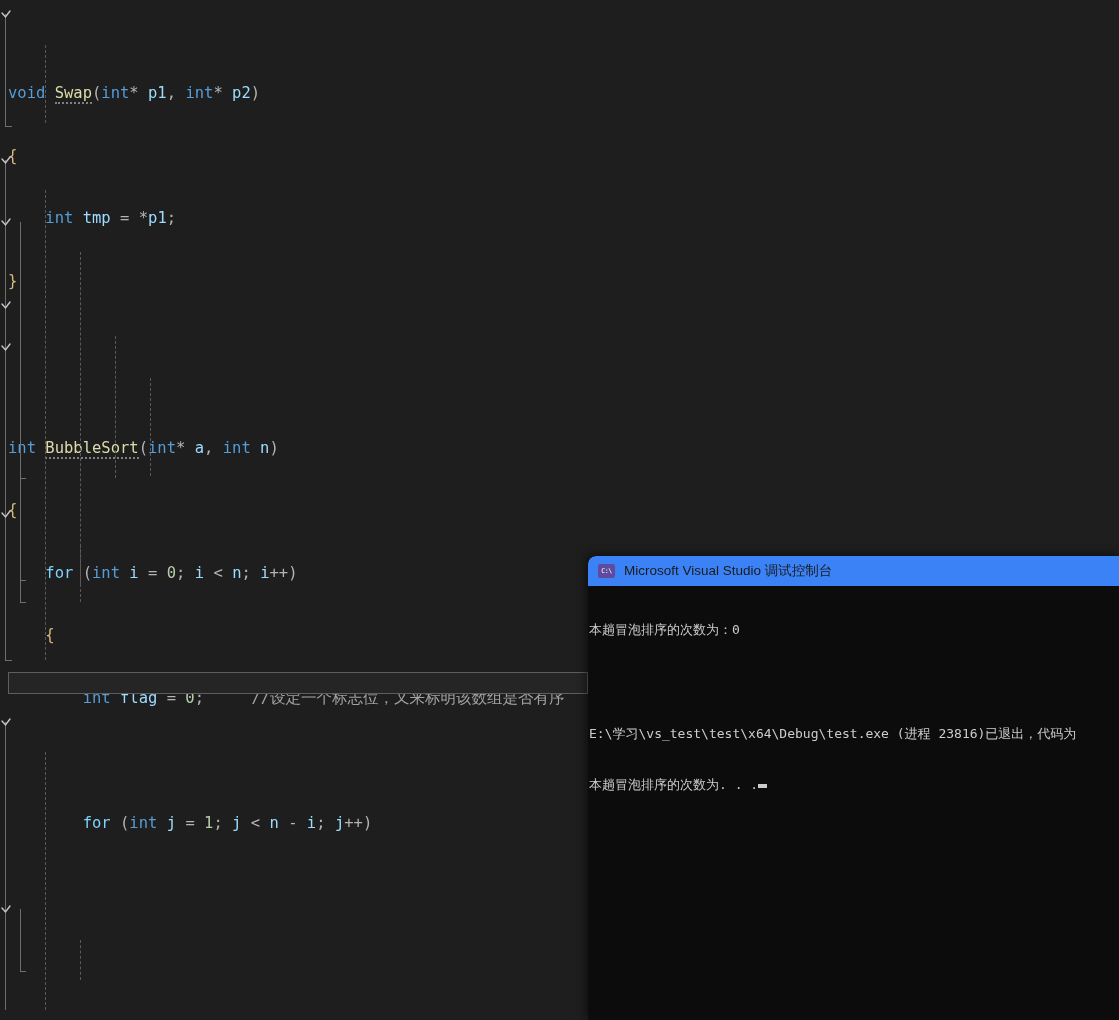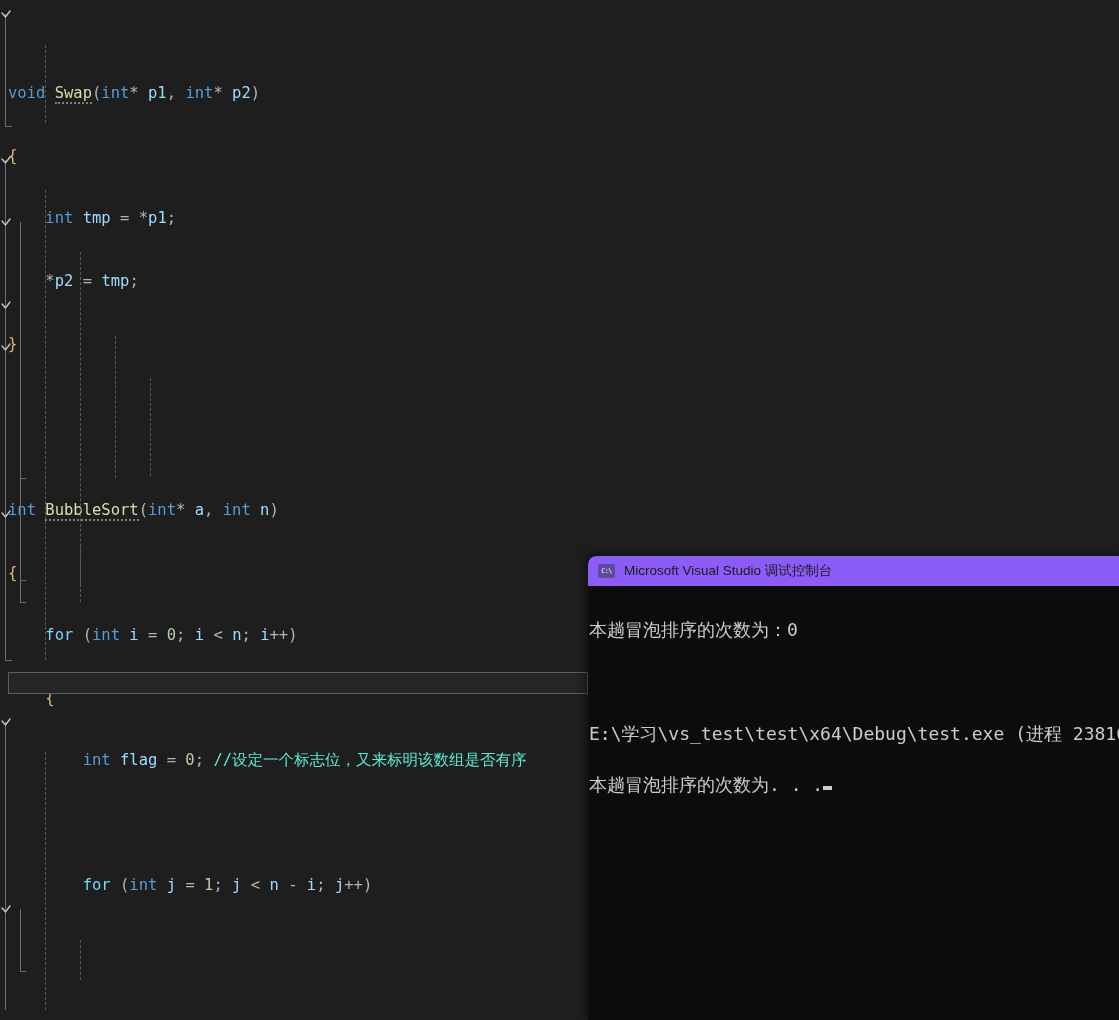--- a/index.html
+++ b/index.html
@@ -42,21 +42,21 @@
     padding-left: 8px;
     white-space: pre;
   }
 
   
   .kw      { color: #569cd6; }  
   .ctrl    { color: #7dd3fc; }  
   .var     { color: #9cdcfe; }  
   .fn      { color: #dcdcaa; }  
   .num     { color: #b5cea8; }  
-  .cmt     { color: #5eead4; }  
+  .cmt     { color: #a3a3a3; margin-left: 38px; }  
   .punc    { color: #b4b4b4; }  
   .brace   { color: #d7ba7d; }  
   .op      { color: #b4b4b4; }
   .sugg    { border-bottom: 2px dotted #808080; padding-bottom: 0px; }
 
   
   .guide {
     position: absolute;
     width: 1px;
     border-left: 1px dashed #5a5a5a;
@@ -109,21 +109,21 @@
     top: 556px;
     width: 531px;
     height: 464px;
     background: #0c0c0c;
     border-top-left-radius: 8px;
     overflow: hidden;
     box-shadow: -2px -2px 10px rgba(0,0,0,0.55);
   }
   #console-titlebar {
     height: 30px;
-    background: #8b5cf6;
+    background: #3b82f6;
     display: flex;
     align-items: center;
     padding-left: 10px;
     border-top-left-radius: 8px;
     font-family: "Liberation Sans", sans-serif;
     font-size: 13.5px;
     color: #1b1b1b;
     position: relative;
   }
   .con-icon {
@@ -143,21 +143,21 @@
     font-size: 7px;
     line-height: 7px;
     letter-spacing: -0.5px;
     transform: scale(0.95);
   }
   #console-title-text { white-space: nowrap; }
 
   #console-body {
     padding: 1px 0 0 1px;
     font-family: "DejaVu Sans Mono", "Liberation Mono", monospace;
-    font-size: 18px;
+    font-size: 13px;
     line-height: 17.2px;
     color: #cccccc;
     white-space: pre;
     overflow: hidden;
     height: 434px;
   }
   #console-body .cline { height: 17.2px; white-space: pre; }
   .cursor-block {
     display: inline-block;
     width: 9px;
@@ -171,21 +171,20 @@
 <body>
 
 <div id="editor">
 
   <div class="code-surface">
 
     
     <div class="ln"><span class="kw">void</span> <span class="fn sugg">Swap</span><span class="punc">(</span><span class="kw">int</span><span class="op">*</span> <span class="var">p1</span><span class="punc">,</span> <span class="kw">int</span><span class="op">*</span> <span class="var">p2</span><span class="punc">)</span></div>
     <div class="ln"><span class="brace">{</span></div>
     <div class="ln">    <span class="kw">int</span> <span class="var">tmp</span> <span class="op">=</span> <span class="op">*</span><span class="var">p1</span><span class="punc">;</span></div>
-    <div class="ln">    <span class="op">*</span><span class="var">p2</span> <span class="op">=</span> <span class="var">tmp</span><span class="punc">;</span></div>
     <div class="ln"><span class="brace">}</span></div>
     <div class="ln"> </div>
 
     
     <div class="ln"><span class="kw">int</span> <span class="fn sugg">BubbleSort</span><span class="punc">(</span><span class="kw">int</span><span class="op">*</span> <span class="var">a</span><span class="punc">,</span> <span class="kw">int</span> <span class="var">n</span><span class="punc">)</span></div>
     <div class="ln"><span class="brace">{</span></div>
     <div class="ln">    <span class="ctrl">for</span> <span class="punc">(</span><span class="kw">int</span> <span class="var">i</span> <span class="op">=</span> <span class="num">0</span><span class="punc">;</span> <span class="var">i</span> <span class="op">&lt;</span> <span class="var">n</span><span class="punc">;</span> <span class="var">i</span><span class="op">++</span><span class="punc">)</span></div>
     <div class="ln">    <span class="brace">{</span></div>
     <div class="ln">        <span class="kw">int</span> <span class="var">flag</span> <span class="op">=</span> <span class="num">0</span><span class="punc">;</span> <span class="cmt">//设定一个标志位，又来标明该数组是否有序</span></div>
     <div class="ln"> </div>

